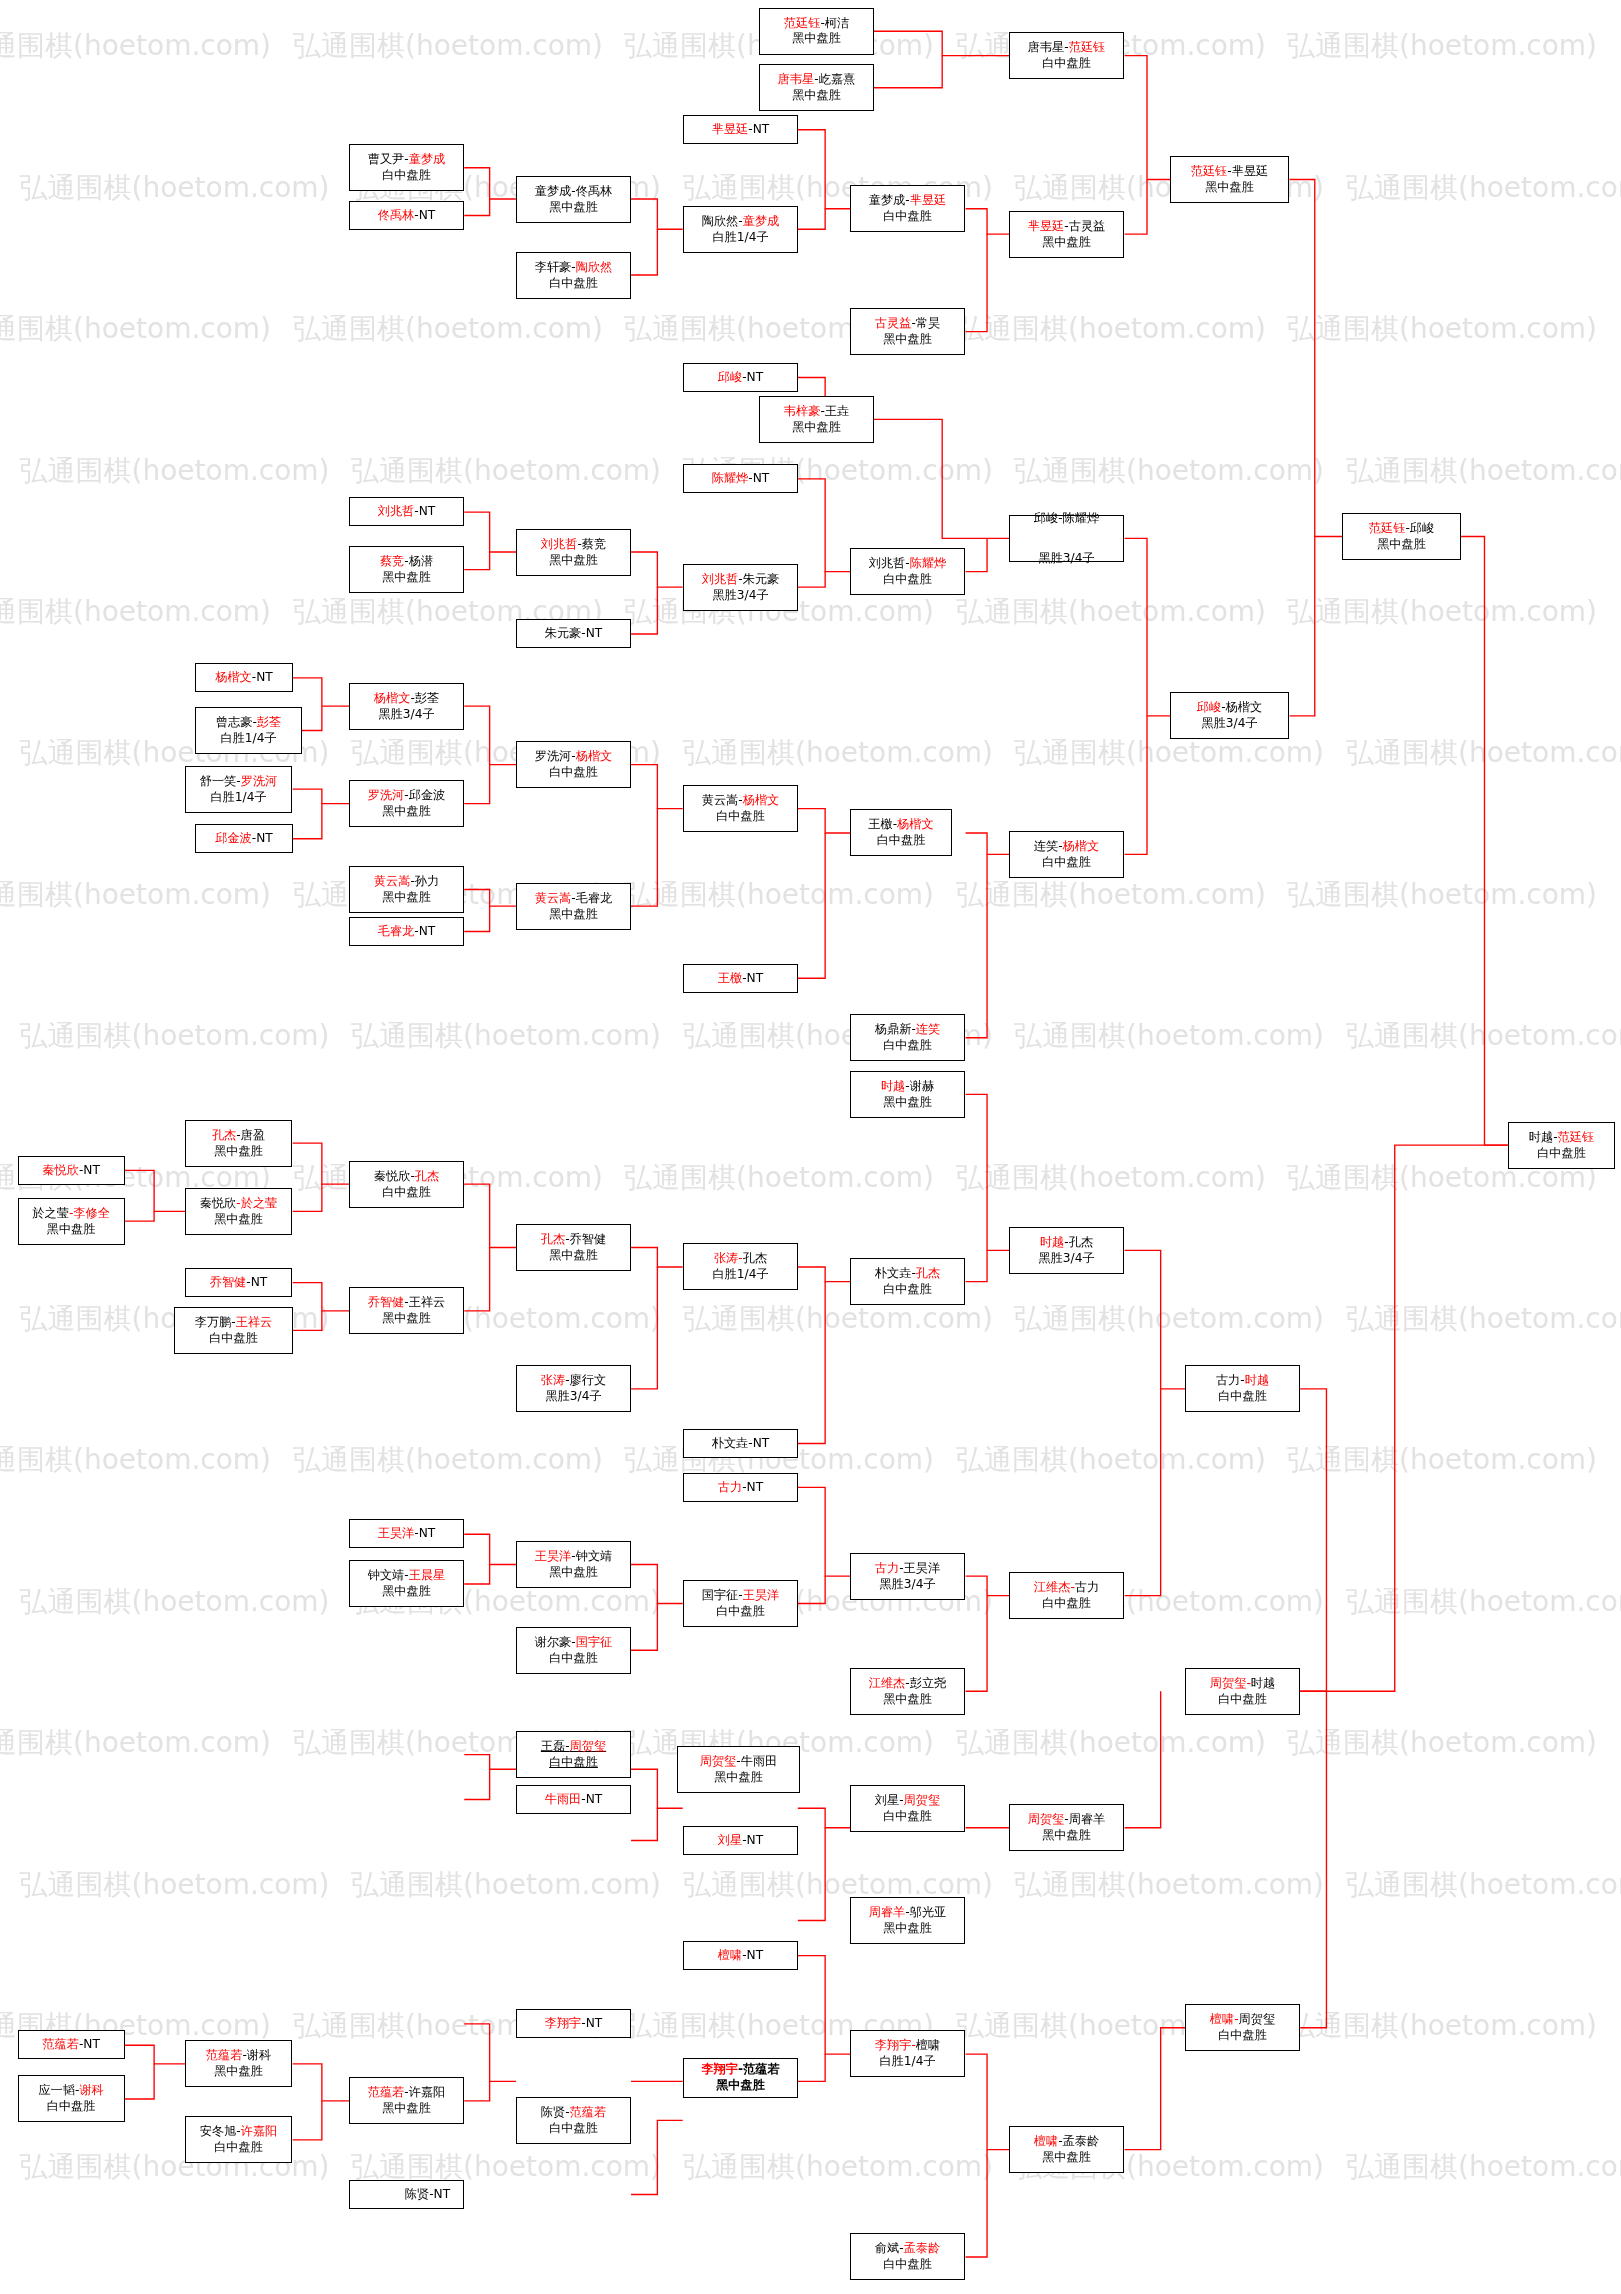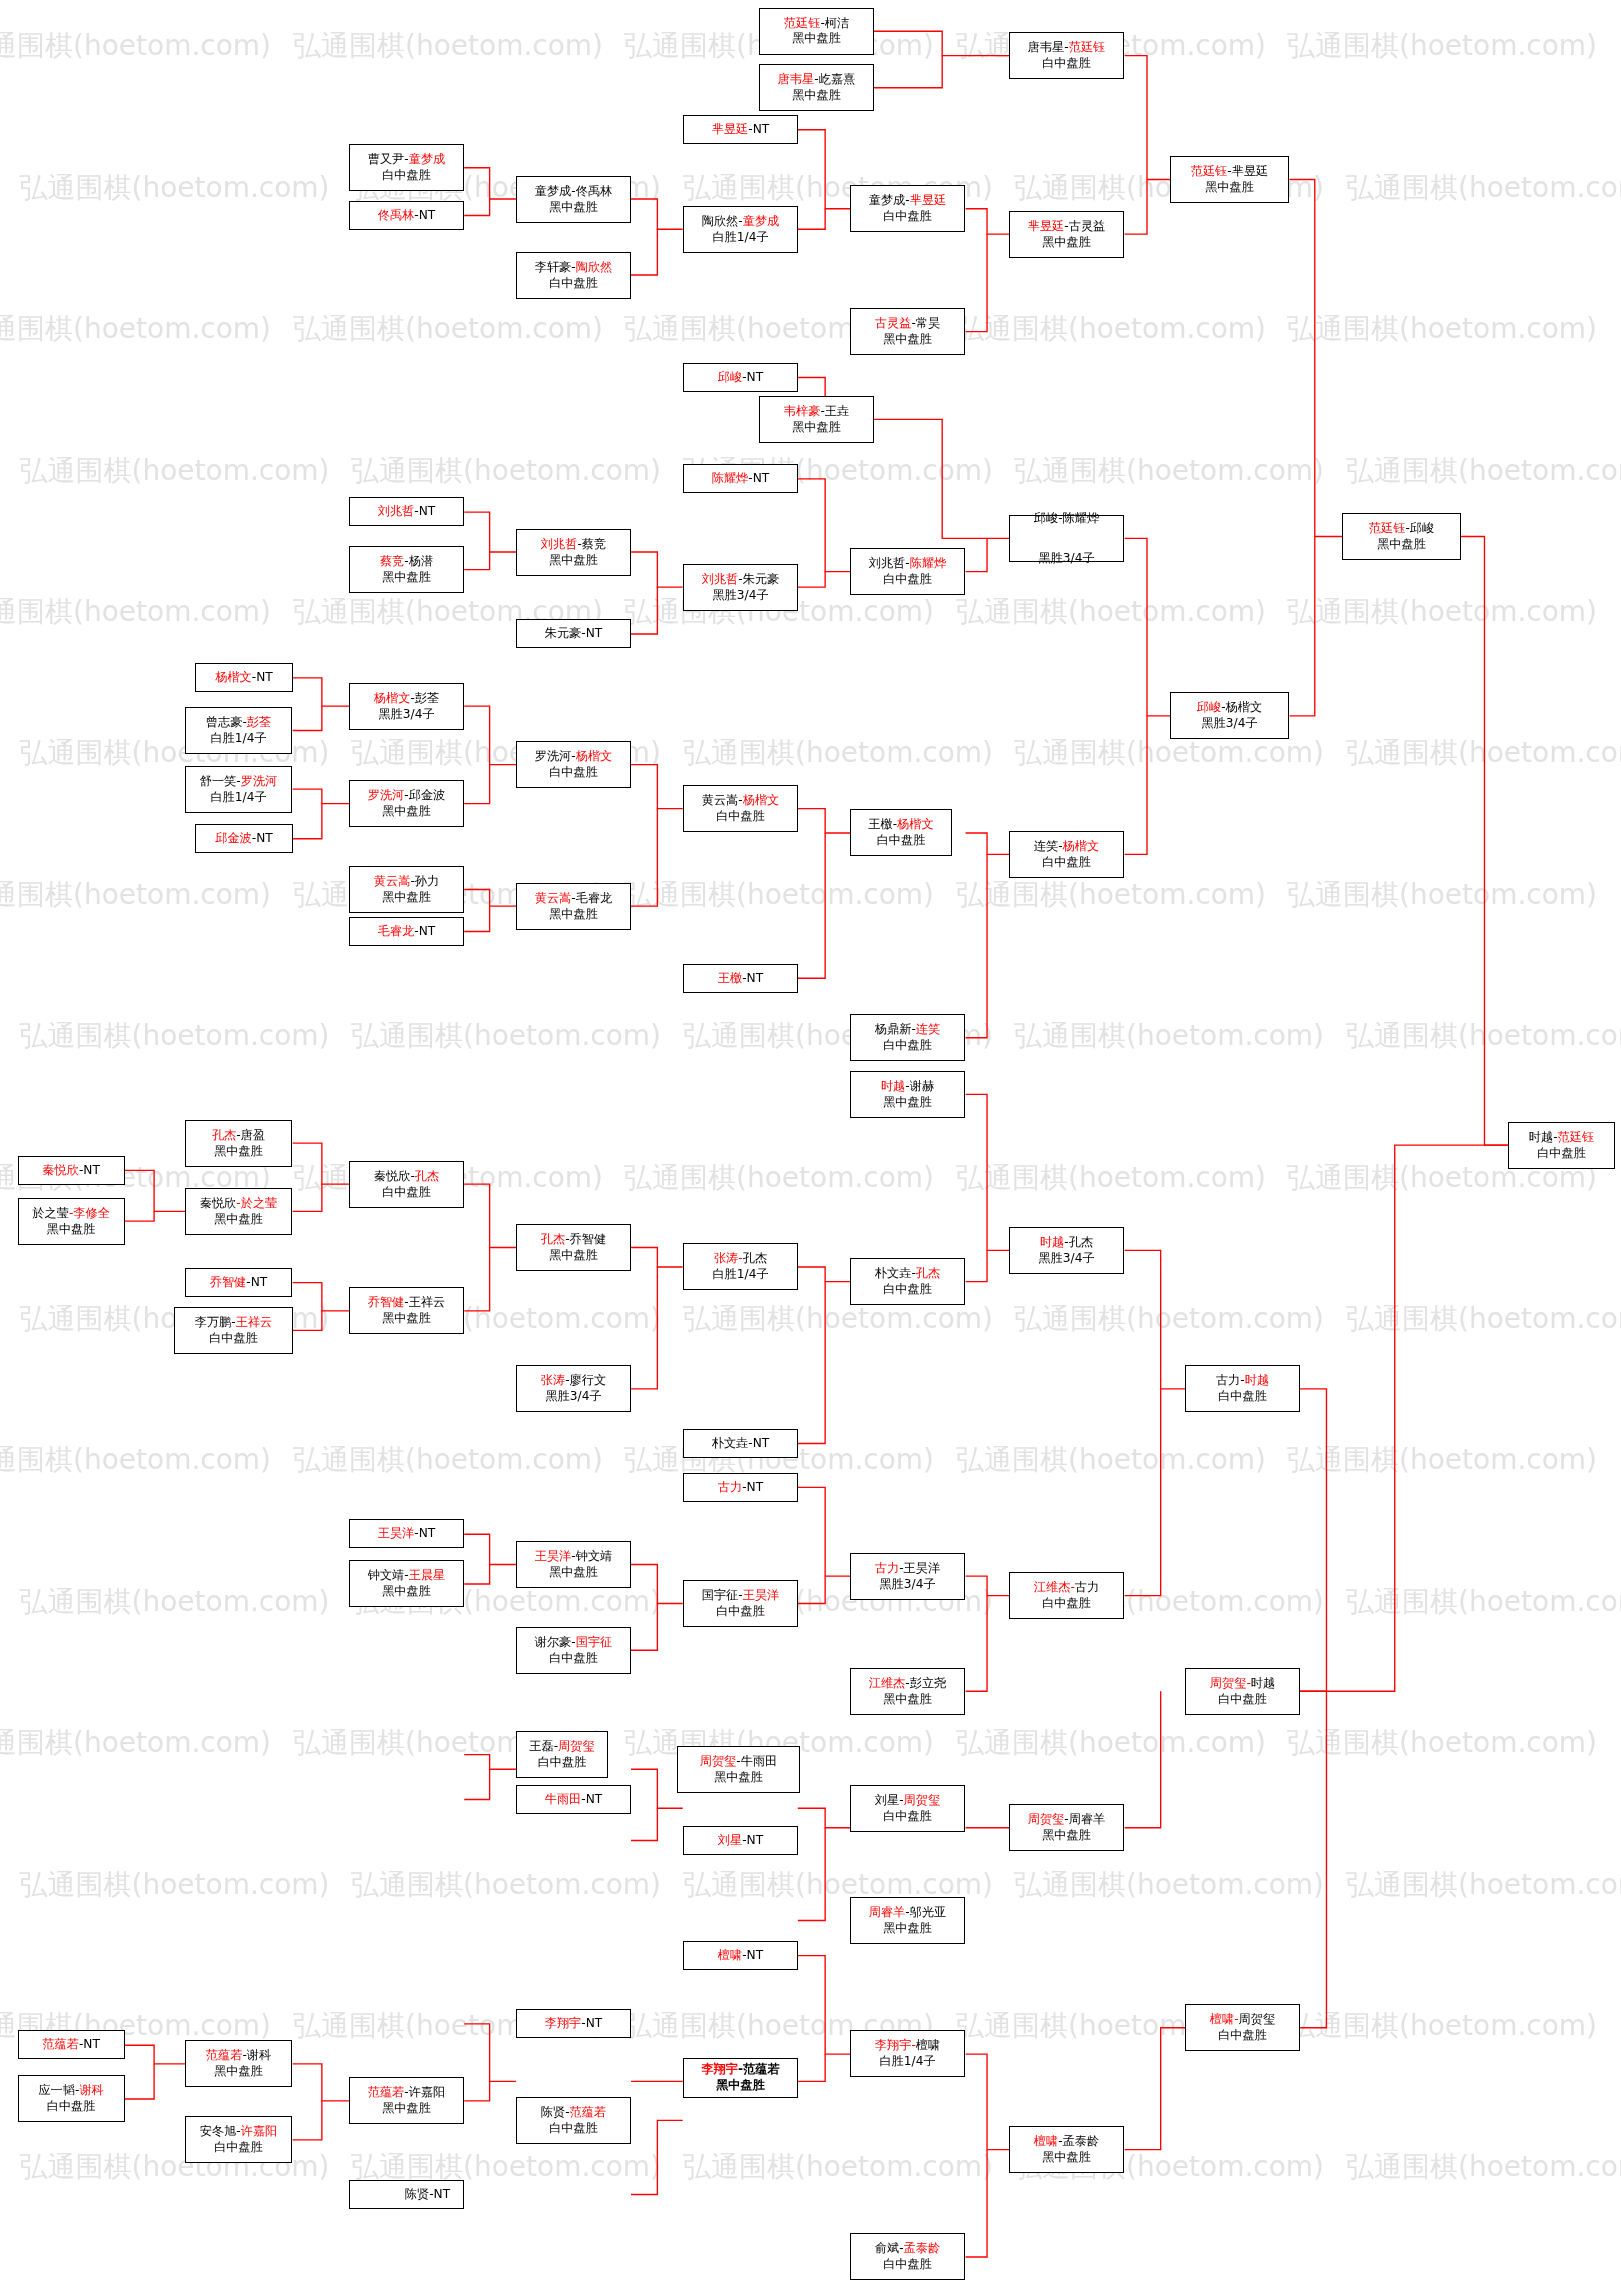--- a/index.html
+++ b/index.html
@@ -297,21 +297,21 @@
       <div class="ln"><span class="r">邱峻</span><span class="b">-杨楷文</span></div>
       <div class="ln b">黑胜3/4子</div>
     </div>
     <div class="node" style="left: 1342px; top: 513px; width: 119px; height: 47px;">
       <div class="ln"><span class="r">范廷钰</span><span class="b">-邱峻</span></div>
       <div class="ln b">黑中盘胜</div>
     </div>
     <div class="node" style="left: 195px; top: 663px; width: 98px; height: 29px;">
       <div class="ln"><span class="r">杨楷文</span><span class="b">-NT</span></div>
     </div>
-    <div class="node" style="left: 185px; top: 707px; width: 107px; height: 47px;">
+    <div class="node" style="left: 195px; top: 707px; width: 107px; height: 47px;">
       <div class="ln"><span class="b">曾志豪-</span><span class="r">彭荃</span></div>
       <div class="ln b">白胜1/4子</div>
     </div>
     <div class="node" style="left: 185px; top: 766px; width: 107px; height: 47px;">
       <div class="ln"><span class="b">舒一笑-</span><span class="r">罗洗河</span></div>
       <div class="ln b">白胜1/4子</div>
     </div>
     <div class="node" style="left: 195px; top: 824px; width: 98px; height: 29px;">
       <div class="ln"><span class="r">邱金波</span><span class="b">-NT</span></div>
     </div>
@@ -449,21 +449,21 @@
       <div class="ln b">黑胜3/4子</div>
     </div>
     <div class="node" style="left: 850px; top: 1668px; width: 115px; height: 47px;">
       <div class="ln"><span class="r">江维杰</span><span class="b">-彭立尧</span></div>
       <div class="ln b">黑中盘胜</div>
     </div>
     <div class="node" style="left: 1009px; top: 1572px; width: 115px; height: 47px;">
       <div class="ln"><span class="r">江维杰-</span><span class="b">古力</span></div>
       <div class="ln b">白中盘胜</div>
     </div>
-    <div class="node" style="left: 516px; top: 1731px; width: 92px; height: 47px;">
+    <div class="node" style="left: 516px; top: 1731px; width: 115px; height: 47px; text-decoration: underline;">
       <div class="ln"><span class="b">王磊-</span><span class="r">周贺玺</span></div>
       <div class="ln b">白中盘胜</div>
     </div>
     <div class="node" style="left: 516px; top: 1785px; width: 115px; height: 29px;">
       <div class="ln"><span class="r">牛雨田</span><span class="b">-NT</span></div>
     </div>
     <div class="node" style="left: 656px; top: 1746px; width: 123px; height: 47px; margin-left: 21px;">
       <div class="ln"><span class="r">周贺玺</span><span class="b">-牛雨田</span></div>
       <div class="ln b">黑中盘胜</div>
     </div>

